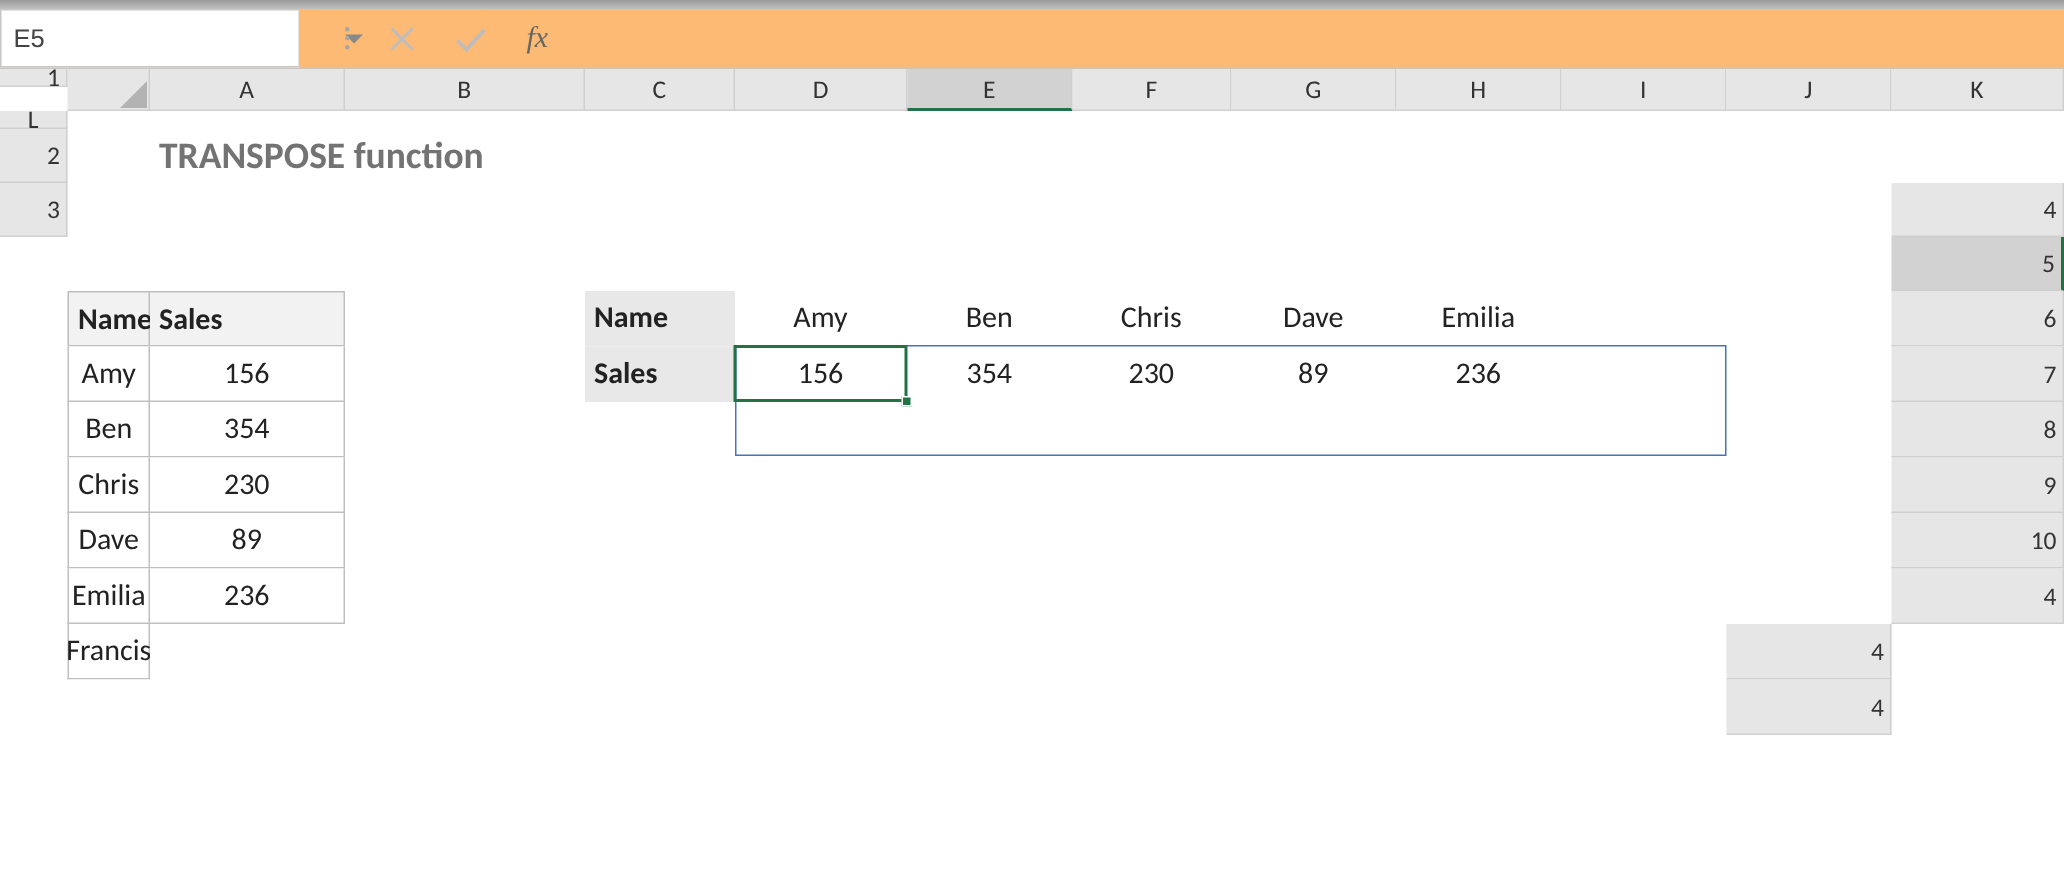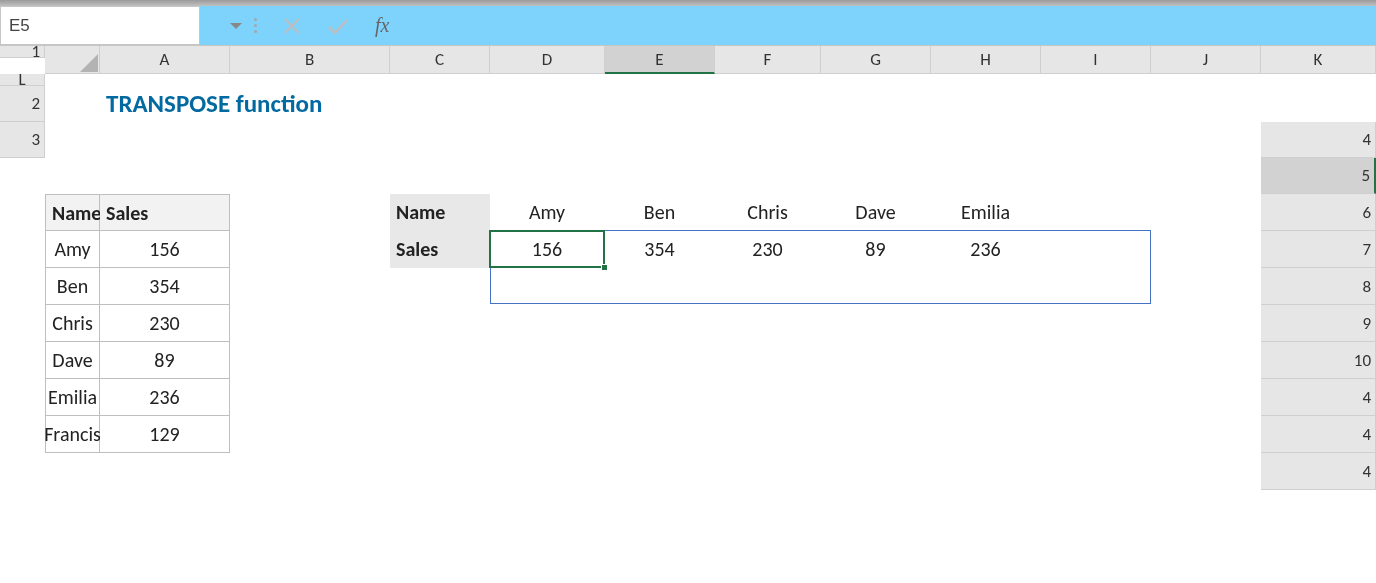--- a/index.html
+++ b/index.html
@@ -11,23 +11,22 @@
     overflow: hidden;
     width: 1376px;
     height: 583px;
   }
 
   
   .formula-bar {
     display: flex;
     align-items: center;
     height: 40px;
-    background: #7dd3fc;
+    background: #fdba74;
     border-bottom: 1px solid #c8c6c4;
-    gap: 24px;
   }
   .name-box-wrap {
     display: flex;
     align-items: center;
     width: 200px;
     height: 100%;
     background: #ffffff;
     border: 1px solid #c8c6c4;
     padding: 0 8px;
   }
@@ -152,21 +151,21 @@
   }
   .active-cell-handle {
     position: absolute;
     width: 7px; height: 7px;
     background: #217346;
     border: 1px solid #fff;
     z-index: 6;
     pointer-events: none;
   }
 
-  .title { font-size: 25px; font-weight: bold; color: #0369a1; text-align: right; }
+  .title { font-size: 25px; font-weight: bold; color: #737373; text-align: right; }
   .subtitle { font-size: 21px; color: #888; }
 
 </style>
 </head>
 <body>
 
 <div class="ribbon-top"></div>
 
 <div class="formula-bar">
   <div class="name-box-wrap">
@@ -335,21 +334,20 @@
     <div class="cell"></div>
     <div class="cell"></div>
     <div class="cell"></div>
     <div class="cell"></div>
     <div class="cell"></div>
     <div class="cell"></div>
     <div class="cell"></div>
     <div class="row-head">4</div>
     <div class="cell"></div>
     <div class="cell src left" style="justify-content: center;">Francis</div>
-    <div class="cell src" style="justify-content: center;">129</div>
     <div class="cell"></div>
     <div class="cell"></div>
     <div class="cell"></div>
     <div class="cell"></div>
     <div class="cell"></div>
     <div class="cell"></div>
     <div class="cell"></div>
     <div class="cell"></div>
     <div class="cell"></div>
     <div class="row-head">4</div>

